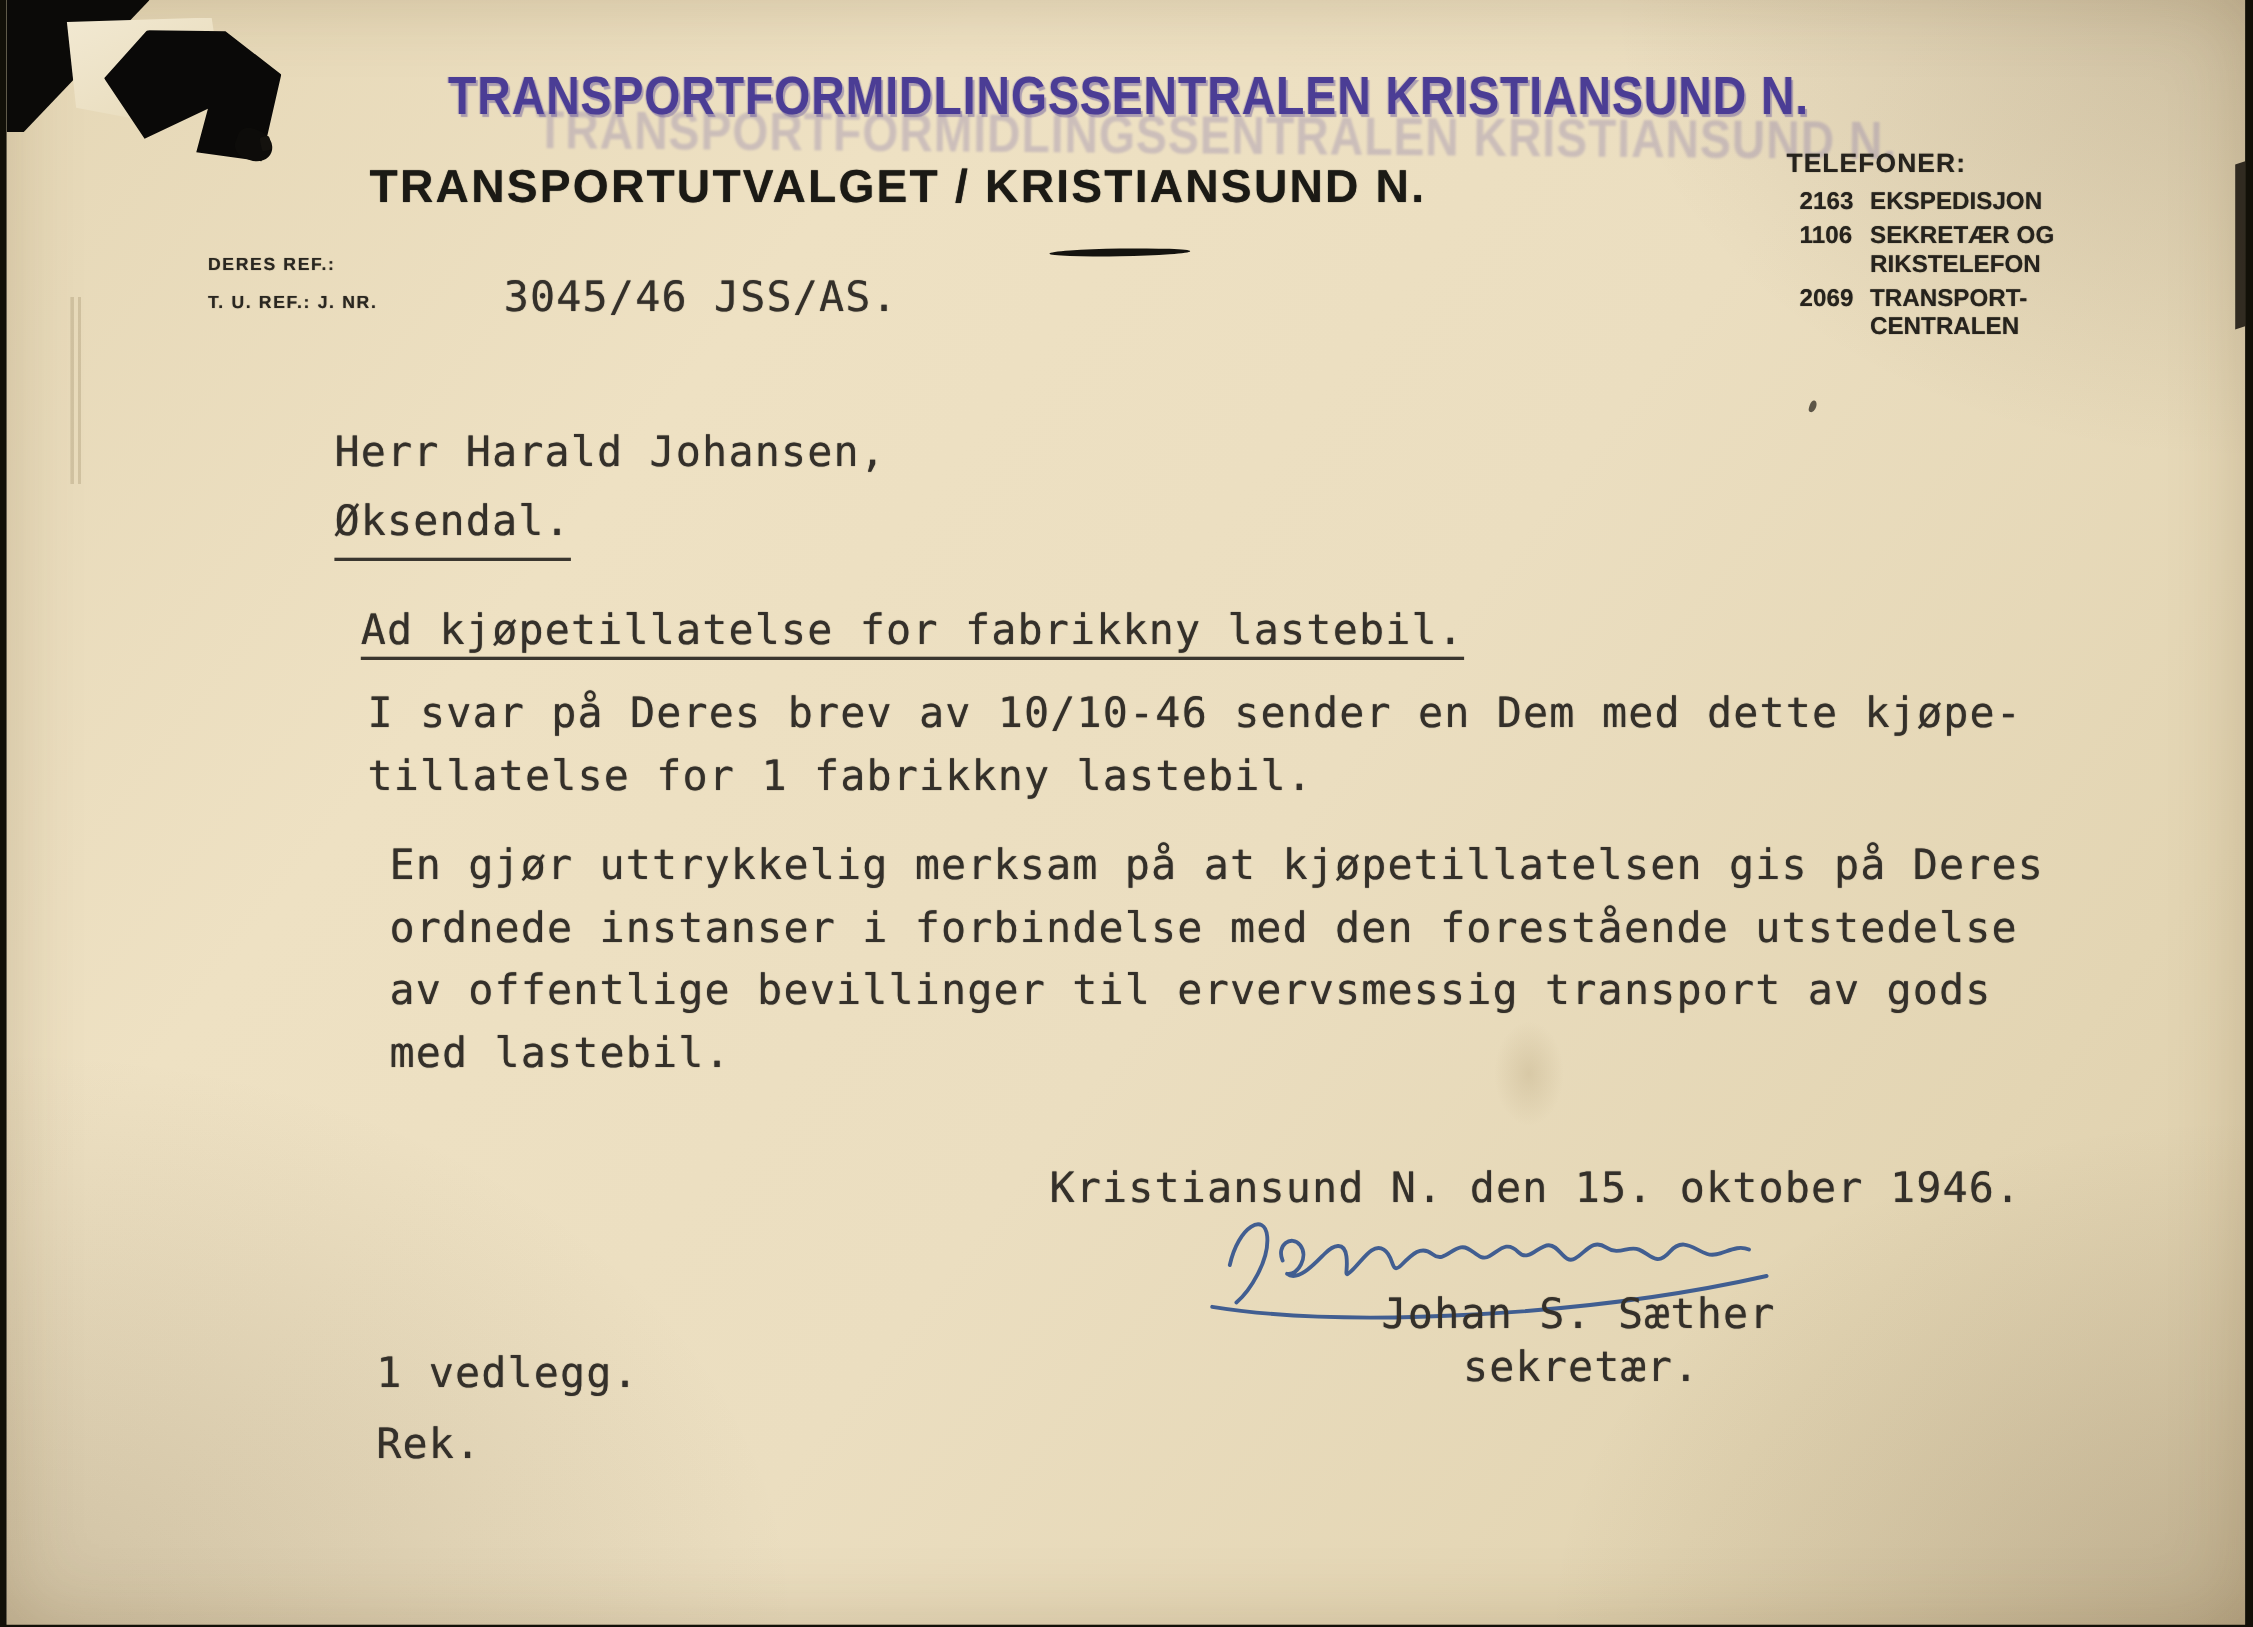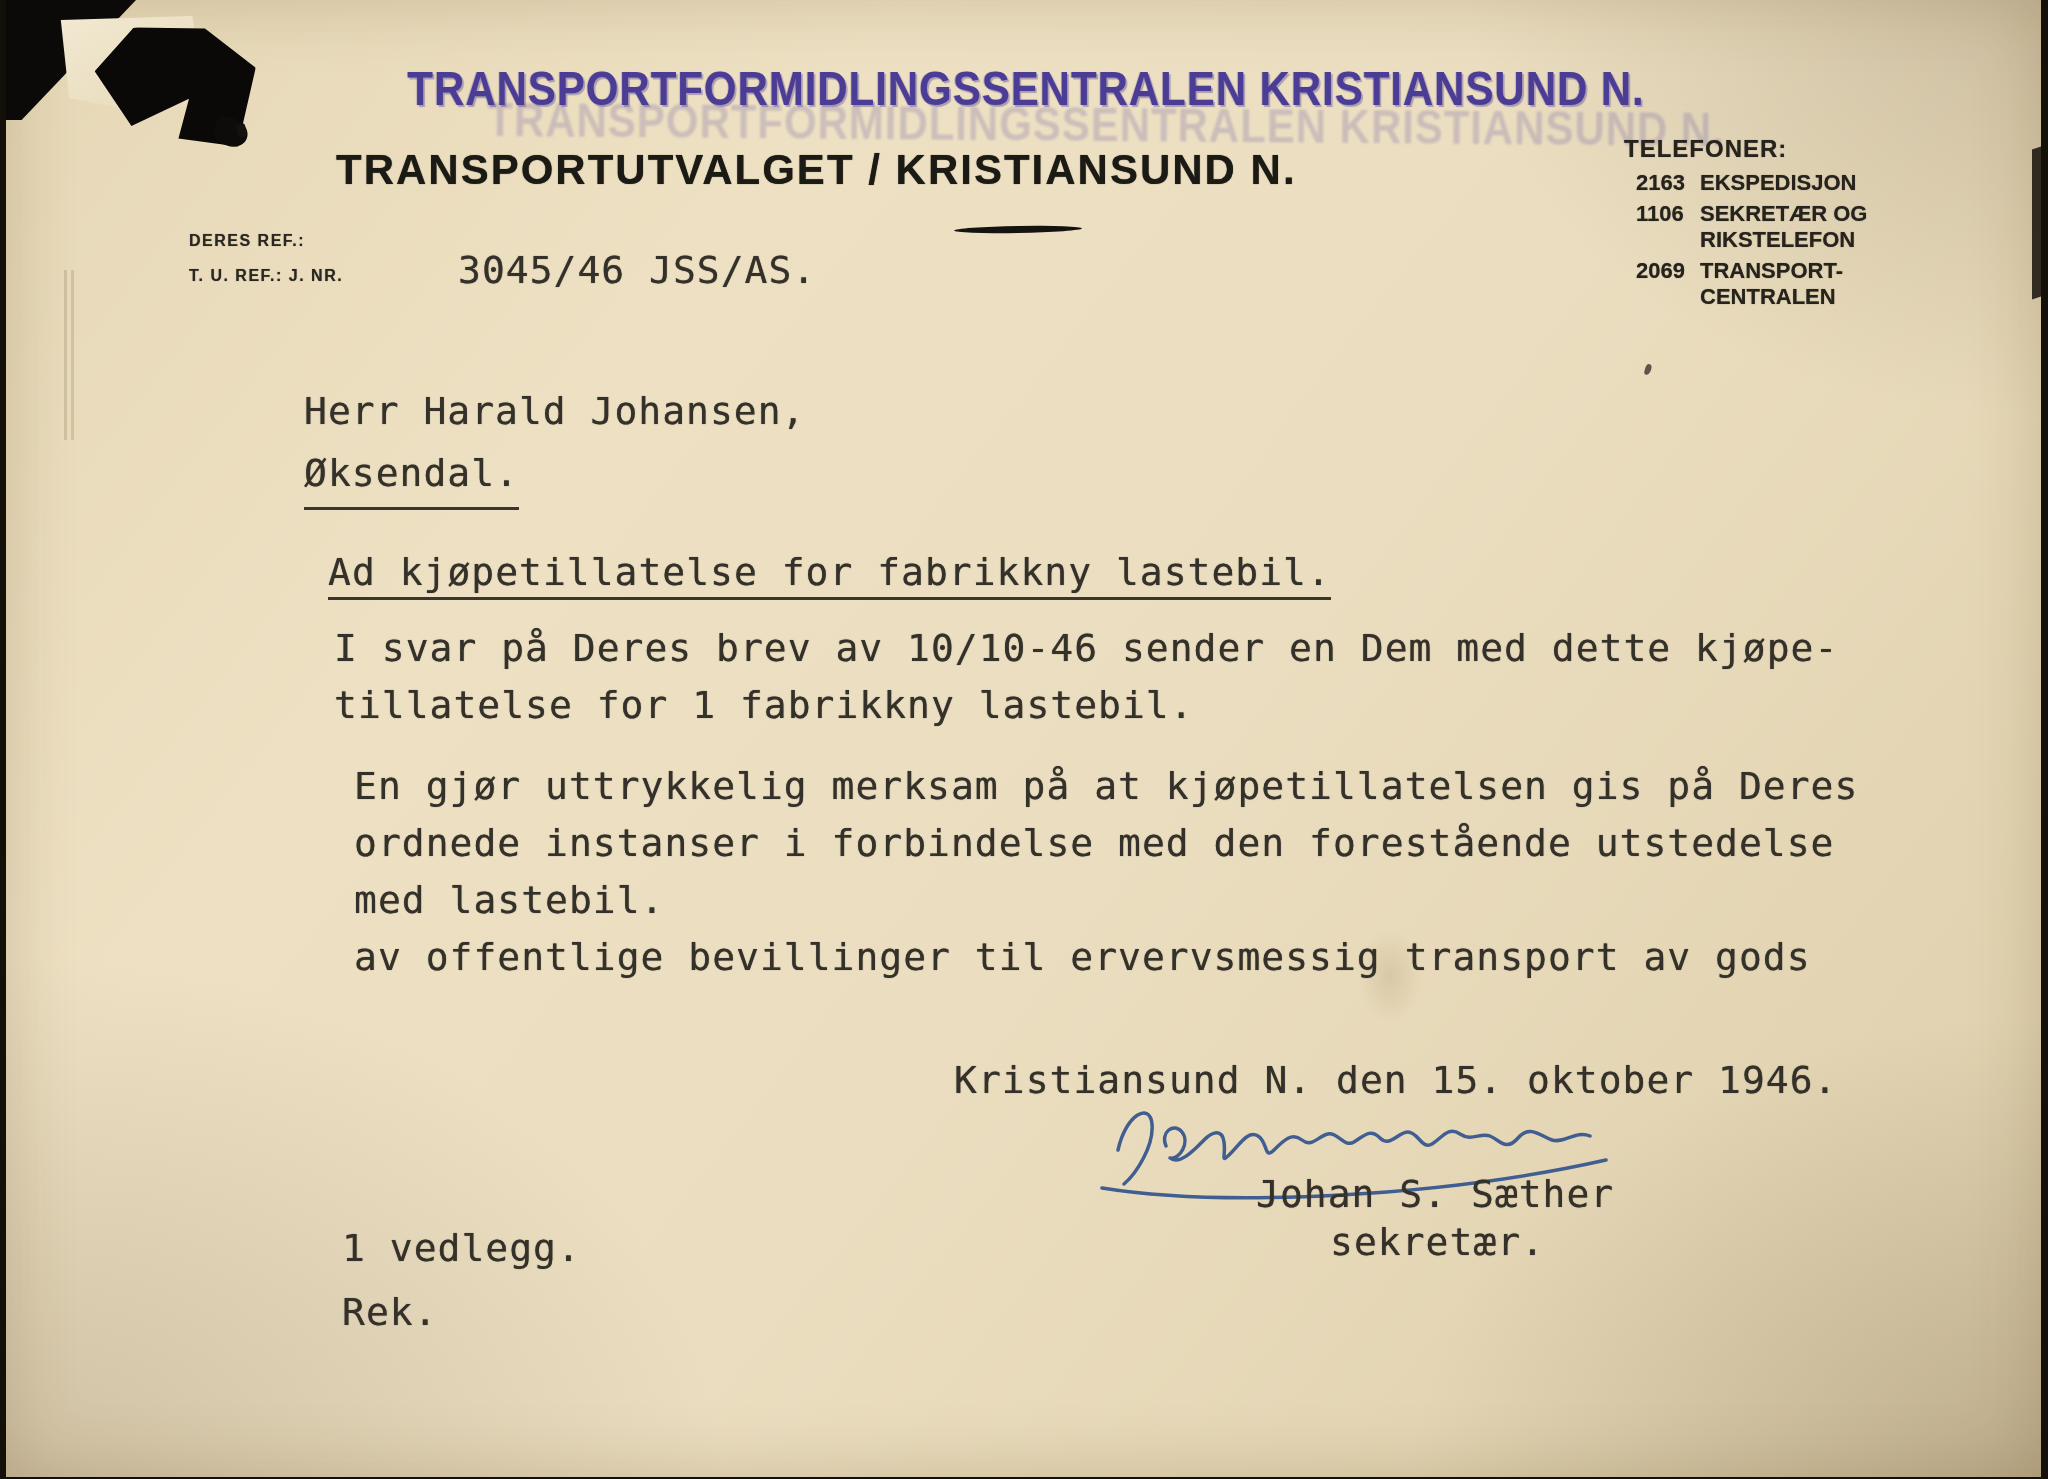--- a/index.html
+++ b/index.html
@@ -157,22 +157,22 @@
   </div>
 
   <div class="para1 typed">
     <div>I svar på Deres brev av 10/10-46 sender en Dem med dette kjøpe-</div>
     <div>tillatelse for 1 fabrikkny lastebil.</div>
   </div>
 
   <div class="para2 typed">
     <div>En gjør uttrykkelig merksam på at kjøpetillatelsen gis på Deres</div>
     <div>ordnede instanser i forbindelse med den forestående utstedelse</div>
+    <div>av offentlige bevillinger til ervervsmessig transport av gods</div>
     <div>med lastebil.</div>
-    <div>av offentlige bevillinger til ervervsmessig transport av gods</div>
   </div>
 
   <div class="dateline typed">Kristiansund N. den 15. oktober 1946.</div>
 
   <svg class="sig-svg" width="560" height="130" viewBox="0 0 560 130">
     <g fill="none" stroke="#33548e" stroke-width="3.5" stroke-linecap="round" stroke-linejoin="round" opacity="0.92">
       <path d="M52,62 C60,26 84,14 86,36 C88,58 70,86 58,96"></path>
       <path d="M100,58 C94,44 108,34 116,44 C124,54 114,72 104,70 C114,78 130,60 138,52 C146,44 156,40 158,54 C160,68 154,76 164,66 C174,56 182,42 192,48 C202,54 198,72 208,62 C218,52 226,44 236,52 C246,60 252,48 262,46 C272,44 278,60 288,54 C298,48 304,40 314,50 C324,60 332,44 342,44 C352,44 356,62 366,56 C376,50 382,38 394,46 C406,54 414,44 424,48 C434,52 440,64 452,50 C464,36 474,48 486,52 C498,56 510,42 524,48"></path>
       <path d="M36,100 C160,120 380,108 540,72"></path>
     </g>

